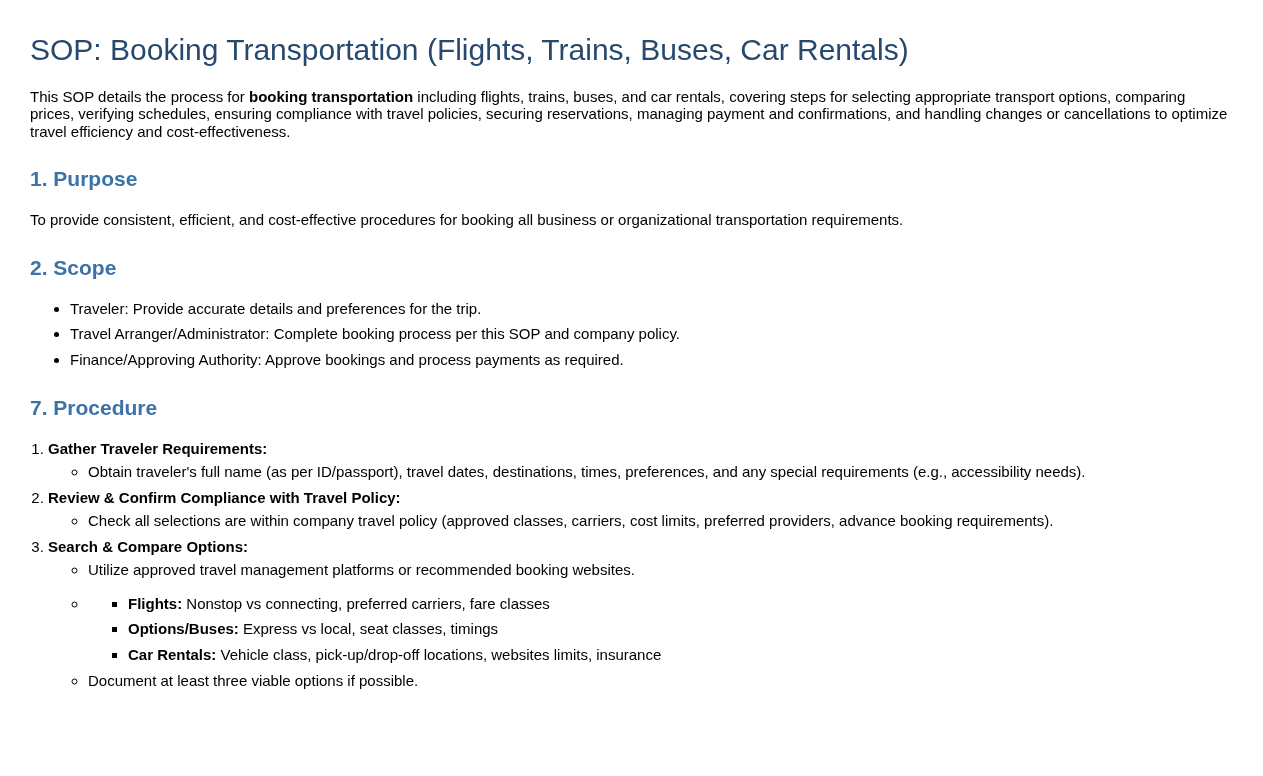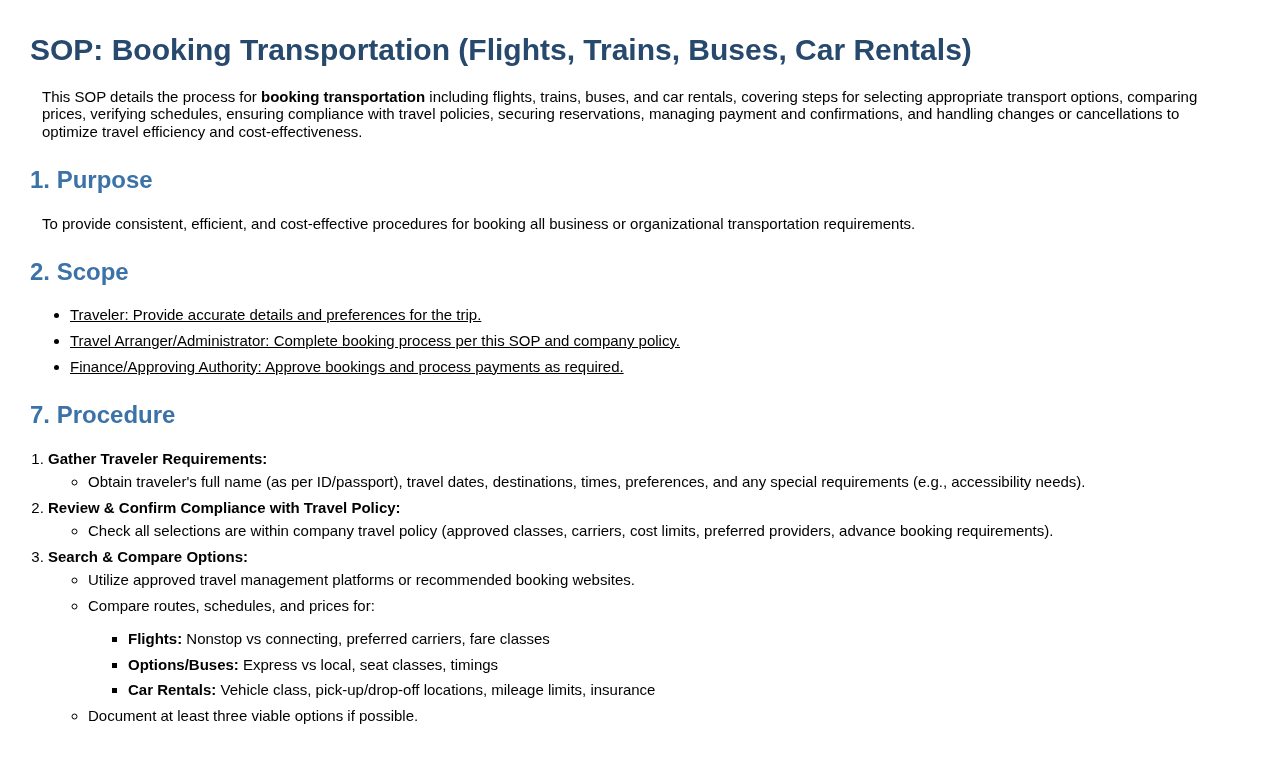--- a/index.html
+++ b/index.html
@@ -13,40 +13,39 @@
     line-height: 1.17;
   }
   .doc {
     width: 1263px;
     min-height: 776px;
     padding: 12px 30px 20px 30px;
     overflow: hidden;
   }
   h1.doc-title {
     font-size: 30px;
-    font-weight: bold;
+    font-weight: normal;
     color: #27496d;
     margin: 21px 0 20px 0;
     line-height: 1.15;
   }
   h2.section-heading {
-    font-size: 24px;
+    font-size: 21px;
     font-weight: bold;
     color: #3b72a8;
     margin: 27px 0 21px 0;
     line-height: 1.1;
   }
-  p { margin: 15px 12px; }
+  p { margin: 15px 0; }
   strong { font-weight: bold; }
 
   ul.resp-list {
     list-style-type: disc;
     margin: 15px 0;
     padding-left: 40px;
-    text-decoration: underline;
   }
   ol.procedure-list {
     list-style-type: decimal;
     margin: 15px 0;
     padding-left: 18px;
   }
   ul.substep-list {
     list-style-type: circle;
     margin: 0;
     padding-left: 40px;
@@ -94,25 +93,24 @@
       <ul class="substep-list">
         <li>Check all selections are within company travel policy (approved classes, carriers, cost limits, preferred providers, advance booking requirements).</li>
       </ul>
     </li>
 
     <li>
       <strong>Search &amp; Compare Options:</strong>
       <ul class="substep-list">
         <li>Utilize approved travel management platforms or recommended booking websites.</li>
         <li>
-          <span>Compare routes, schedules, and prices for:</span>
           <ul class="compare-list">
             <li><strong>Flights:</strong><span> Nonstop vs connecting, preferred carriers, fare classes</span></li>
             <li><strong>Options/Buses:</strong><span> Express vs local, seat classes, timings</span></li>
-            <li><strong>Car Rentals:</strong><span> Vehicle class, pick-up/drop-off locations, mileage limits, insurance</span></li>
+            <li><strong>Car Rentals:</strong><span> Vehicle class, pick-up/drop-off locations, websites limits, insurance</span></li>
           </ul>
         </li>
         <li>Document at least three viable options if possible.</li>
       </ul>
     </li>
 
   </ol>
 
 </div>
 

